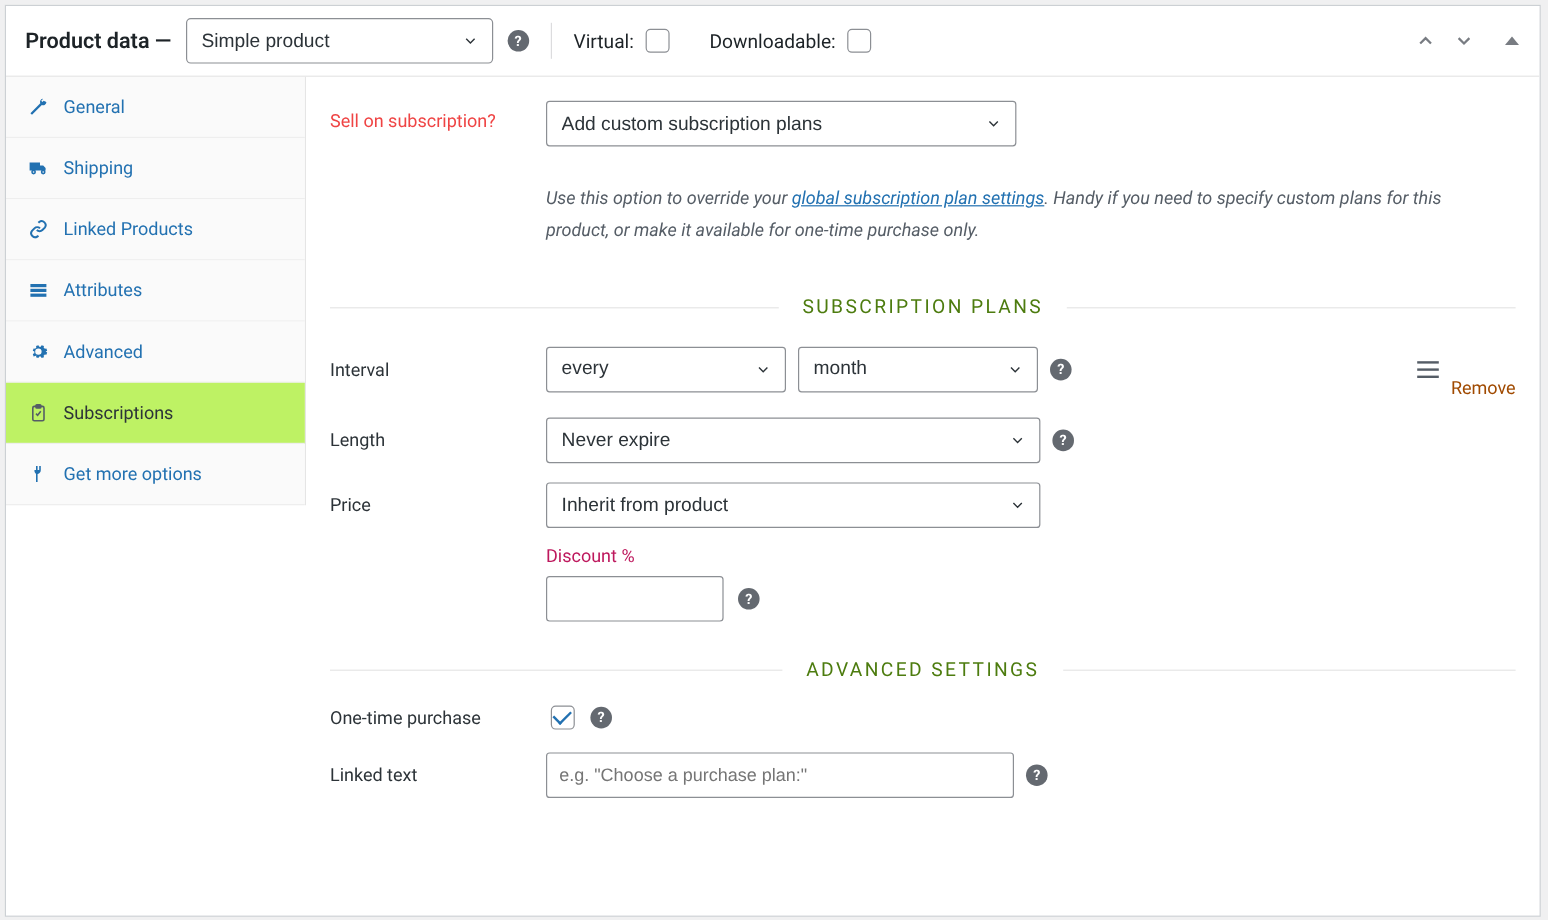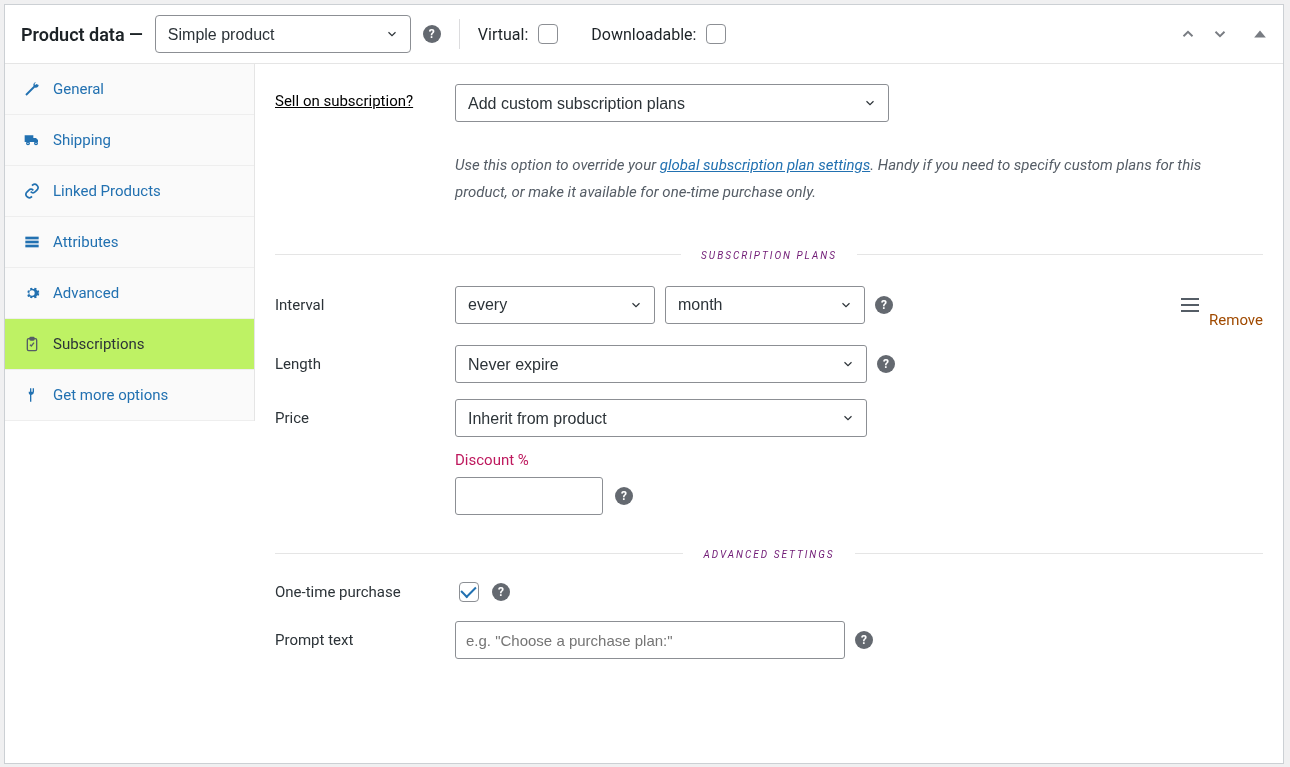--- a/index.html
+++ b/index.html
@@ -157,24 +157,23 @@
     padding: 0 20px 20px 20px;
   }
   .field-row {
     display: flex;
     align-items: flex-start;
     padding: 20px 0 10px 0;
   }
   .field-label {
     width: 180px;
     flex: 0 0 180px;
-    color: #000000;
+    color: #ef4444;
     font-size: 15px;
     padding-top: 8px;
-    text-decoration: underline;
   }
   .field-body {
     flex: 1 1 auto;
   }
   .field-body .desc {
     font-style: italic;
     color: #555d66;
     margin-top: 30px;
     font-size: 15px;
     line-height: 1.8;
@@ -187,44 +186,43 @@
   .wc-select {
     height: 38px;
     border: 1px solid #8c8f94;
     border-radius: 3px;
     padding: 0 36px 0 12px;
     font-size: 16px;
     appearance: none;
     background: #fff;
     color: #2c3338;
   }
-  .wide { width: 434px; }
+  .wide { width: 392px; }
   .med { width: 200px; }
   .section-divider {
     position: relative;
     text-align: center;
     margin: 30px 0 10px 0;
   }
   .section-divider::before {
     content: "";
     position: absolute;
     left: 0;
     right: 0;
     top: 50%;
     height: 1px;
     background: #e5e5e5;
   }
   .section-divider span {
     position: relative;
     background: #fff;
     padding: 0 20px;
-    color: #701a75;
-    font-size: 10px;
+    color: #4d7c0f;
+    font-size: 16px;
     letter-spacing: 2px;
-    font-style: italic;
   }
   .plan-row {
     display: flex;
     align-items: center;
     padding: 8px 0;
   }
   .plan-label {
     width: 180px;
     flex: 0 0 180px;
     color: #2c3338;
@@ -539,21 +537,21 @@
 
       <div class="plan-row">
         <div class="plan-label" style="width:180px">One-time purchase</div>
         <div class="otp-check-row">
           <input type="checkbox" class="wc-checkbox" checked="" style="">
           <span class="help-circle">?</span>
         </div>
       </div>
 
       <div class="plan-row">
-        <div class="plan-label" style="width:180px">Prompt text</div>
+        <div class="plan-label" style="width:180px">Linked text</div>
         <div class="plan-controls">
           <input type="text" class="text-input wide" placeholder="e.g. &quot;Choose a purchase plan:&quot;" style="">
           <span class="help-circle">?</span>
         </div>
       </div>
 
     </div>
   </div>
 </div>
 

